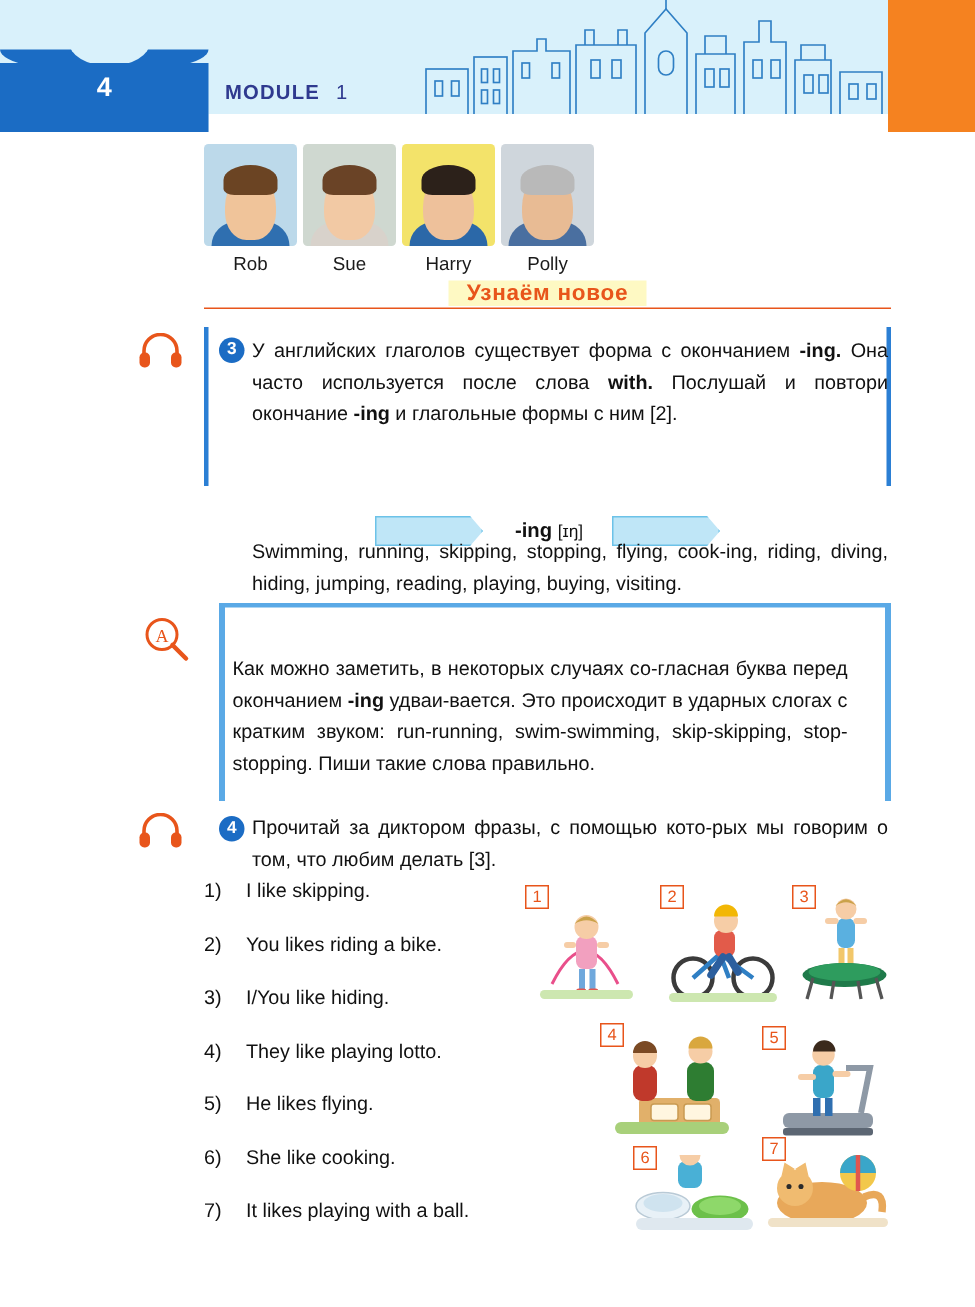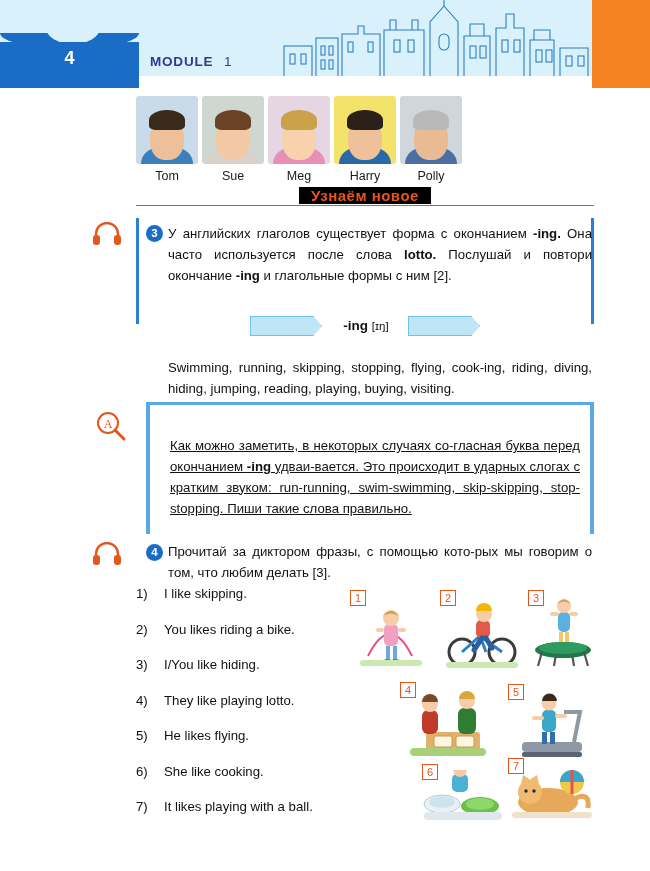--- a/index.html
+++ b/index.html
@@ -141,21 +141,21 @@
     position: relative;
     top: 9px;
   }
   .section-title {
     position: relative;
     display: block;
     text-align: center;
     margin-top: -10px;
   }
   .section-title span {
-    background: #000000;
+    background: #fef9c3;
     padding: 0 12px;
     color: #e8551b;
     font-weight: bold;
     font-size: 15px;
     letter-spacing: 0.5px;
   }
 
   
   .ex-num {
     position: absolute;
@@ -185,21 +185,21 @@
   
   .blue-edge {
     position: absolute;
     background: #2b7fd4;
     width: 3px;
   }
 
   
   .ing-banner {
     position: absolute;
-    left: 250px; top: 316px;
+    left: 250px; top: 344px;
     width: 230px; height: 20px;
   }
   .arrow-left, .arrow-right {
     position: absolute;
     top: 0;
     width: 72px; height: 20px;
     background: #bfe6f7;
     border: 1px solid #6cc2e8;
   }
   .arrow-left {
@@ -330,42 +330,34 @@
   <div class="hdr-blue-wave"></div>
   <div class="hdr-wave-notch"></div>
   <div class="hdr-blue-block"></div>
   <div class="page-num">4</div>
   <div class="module-label">MODULE</div>
   <div class="module-num">1</div>
 </div>
 
 <div class="photos" id="photo-row">
     <div class="photo-cell">
-      <div class="photo" style="background:#c9dbe8">
-        <div class="body" style="background:#3b7fbd"></div>
-        <div class="face" style="background:#eec09a"></div>
-        <div class="hair" style="background:#3a2a1c"></div>
+      <div class="photo" style="background:#bcd9ea">
+        <div class="body" style="background:#2f6fb0"></div>
+        <div class="face" style="background:#f0c49a"></div>
+        <div class="hair" style="background:#6b4423"></div>
       </div>
-      <div class="photo-name">Tom</div>
+      <div class="photo-name">Rob</div>
     </div>
     <div class="photo-cell">
       <div class="photo" style="background:#cfd8d0">
         <div class="body" style="background:#d8d2cb"></div>
         <div class="face" style="background:#f2c9a4"></div>
         <div class="hair" style="background:#6a4326"></div>
       </div>
       <div class="photo-name">Sue</div>
-    </div>
-    <div class="photo-cell">
-      <div class="photo" style="background:#e6d6e4">
-        <div class="body" style="background:#e88fb8"></div>
-        <div class="face" style="background:#f7d2ad"></div>
-        <div class="hair" style="background:#c9a24a"></div>
-      </div>
-      <div class="photo-name">Meg</div>
     </div>
     <div class="photo-cell">
       <div class="photo" style="background:#f3e36a">
         <div class="body" style="background:#2b68a8"></div>
         <div class="face" style="background:#eec19b"></div>
         <div class="hair" style="background:#2c211a"></div>
       </div>
       <div class="photo-name">Harry</div>
     </div>
     <div class="photo-cell">
@@ -384,42 +376,42 @@
 </div>
 
 <svg class="headphones" style="left:92px; top:222px;" viewBox="0 0 30 24">
   <path d="M4 16 V12 a11 11 0 0 1 22 0 V16" fill="none" stroke="#e8551b" stroke-width="2.4"></path>
   <rect x="1" y="13" width="7" height="10" rx="3.2" fill="#e8551b"></rect>
   <rect x="22" y="13" width="7" height="10" rx="3.2" fill="#e8551b"></rect>
 </svg>
 <div class="ex-num" style="left:146px; top:225px;">3</div>
 <div class="blue-edge" style="left:136px; top:218px; height:106px;"></div>
 <div class="blue-edge" style="left:591px; top:218px; height:106px;"></div>
-<div class="body-text" style="left:168px; top:224px; width:424px;">У  английских  глаголов  существует  форма  с  окончанием  <b>-ing.</b>  Она  часто  используется  после  слова  <b>lotto.</b>  Послушай  и  повтори  окончание  <b>-ing</b>  и  глагольные  формы  с  ним  [2].</div>
+<div class="body-text" style="left:168px; top:224px; width:424px;">У  английских  глаголов  существует  форма  с  окончанием  <b>-ing.</b>  Она  часто  используется  после  слова  <b>with.</b>  Послушай  и  повтори  окончание  <b>-ing</b>  и  глагольные  формы  с  ним  [2].</div>
 
 <div class="ing-banner">
   <div class="arrow-left"></div>
   <div class="arrow-right"></div>
   <div class="ing-label">
     <span>-ing</span>
     <span class="ipa">[ɪŋ]</span>
   </div>
 </div>
 
 <div class="body-text" style="left:168px; top:358px; width:424px;">Swimming,  running,  skipping,  stopping,  flying,  cook-ing,  riding,  diving,  hiding,  jumping,  reading,  playing,  buying,  visiting.</div>
 
 <svg class="magnifier" viewBox="0 0 32 32">
   <circle cx="13" cy="13" r="10" fill="#ffffff" stroke="#e8551b" stroke-width="2"></circle>
   <path d="M20 20 L29 29" stroke="#e8551b" stroke-width="3" stroke-linecap="round"></path>
   <text x="13" y="18" font-size="12" font-family="Liberation Serif, serif" fill="#e8551b" text-anchor="middle">A</text>
 </svg>
 <div class="note-box"></div>
 <div class="note-left-bar"></div>
 <div class="note-right-bar"></div>
-<div class="body-text" style="left:170px; top:436px; width:410px;text-decoration:underline;">Как  можно  заметить,  в  некоторых  случаях  со-гласная  буква  перед  окончанием  <b>-ing</b>  удваи-вается.  Это  происходит  в  ударных  слогах  с  кратким  звуком:  run-running,  swim-swimming, skip-skipping,  stop-stopping.  Пиши  такие  слова правильно.</div>
+<div class="body-text" style="left:155px; top:436px; width:410px;">Как  можно  заметить,  в  некоторых  случаях  со-гласная  буква  перед  окончанием  <b>-ing</b>  удваи-вается.  Это  происходит  в  ударных  слогах  с  кратким  звуком:  run-running,  swim-swimming, skip-skipping,  stop-stopping.  Пиши  такие  слова правильно.</div>
 
 <svg class="headphones" style="left:92px; top:542px;" viewBox="0 0 30 24">
   <path d="M4 16 V12 a11 11 0 0 1 22 0 V16" fill="none" stroke="#e8551b" stroke-width="2.4"></path>
   <rect x="1" y="13" width="7" height="10" rx="3.2" fill="#e8551b"></rect>
   <rect x="22" y="13" width="7" height="10" rx="3.2" fill="#e8551b"></rect>
 </svg>
 <div class="ex-num" style="left:146px; top:544px;">4</div>
 <div class="body-text" style="left:168px; top:542px; width:424px;">Прочитай  за  диктором  фразы,  с  помощью  кото-рых  мы  говорим  о  том,  что  любим  делать  [3].</div>
 
 <div class="sent-list" id="sent-list">

